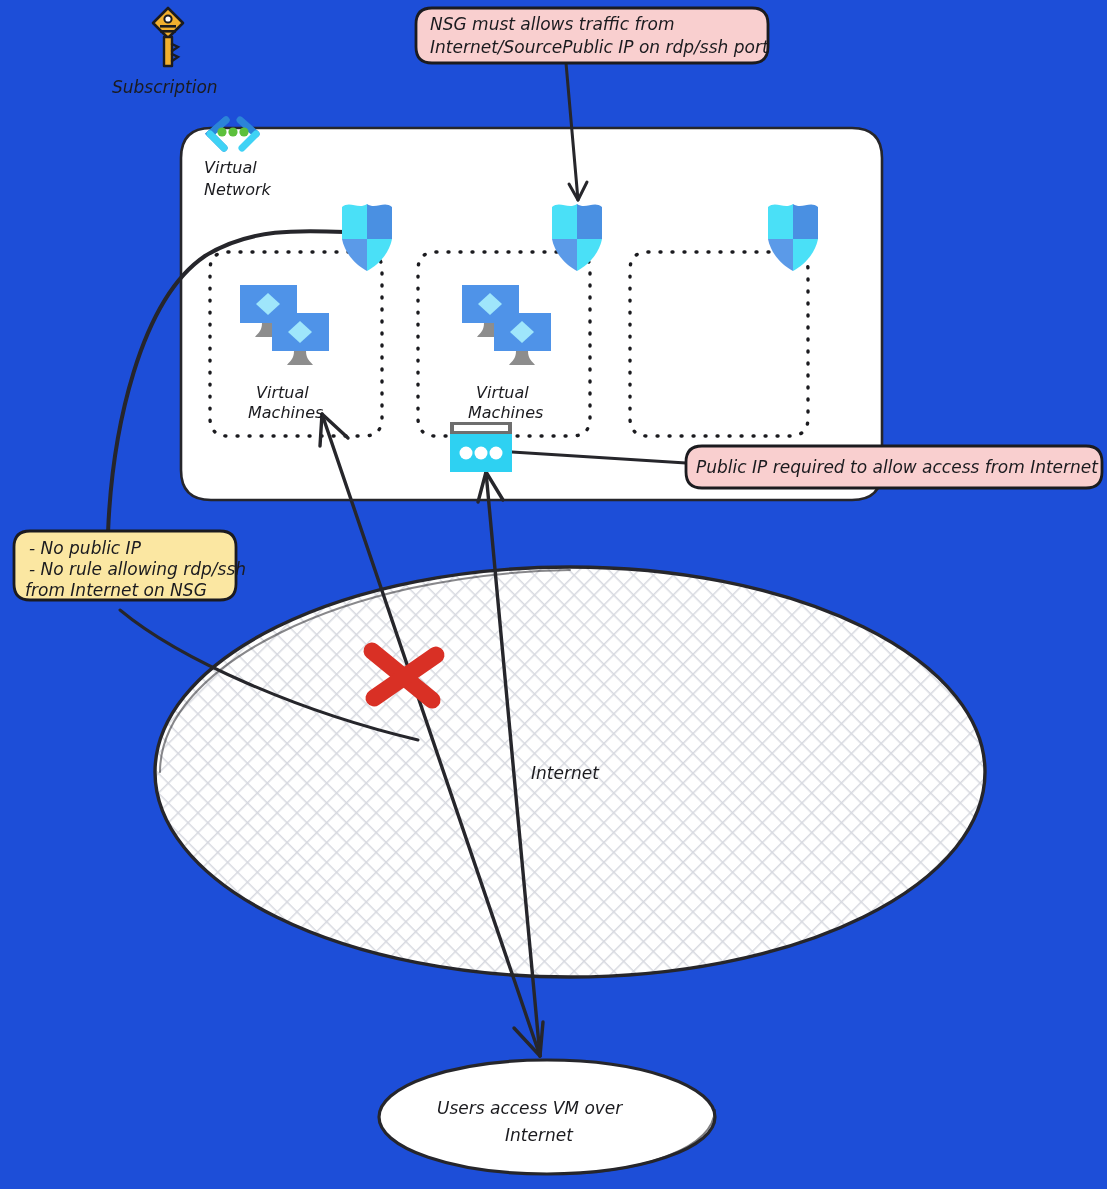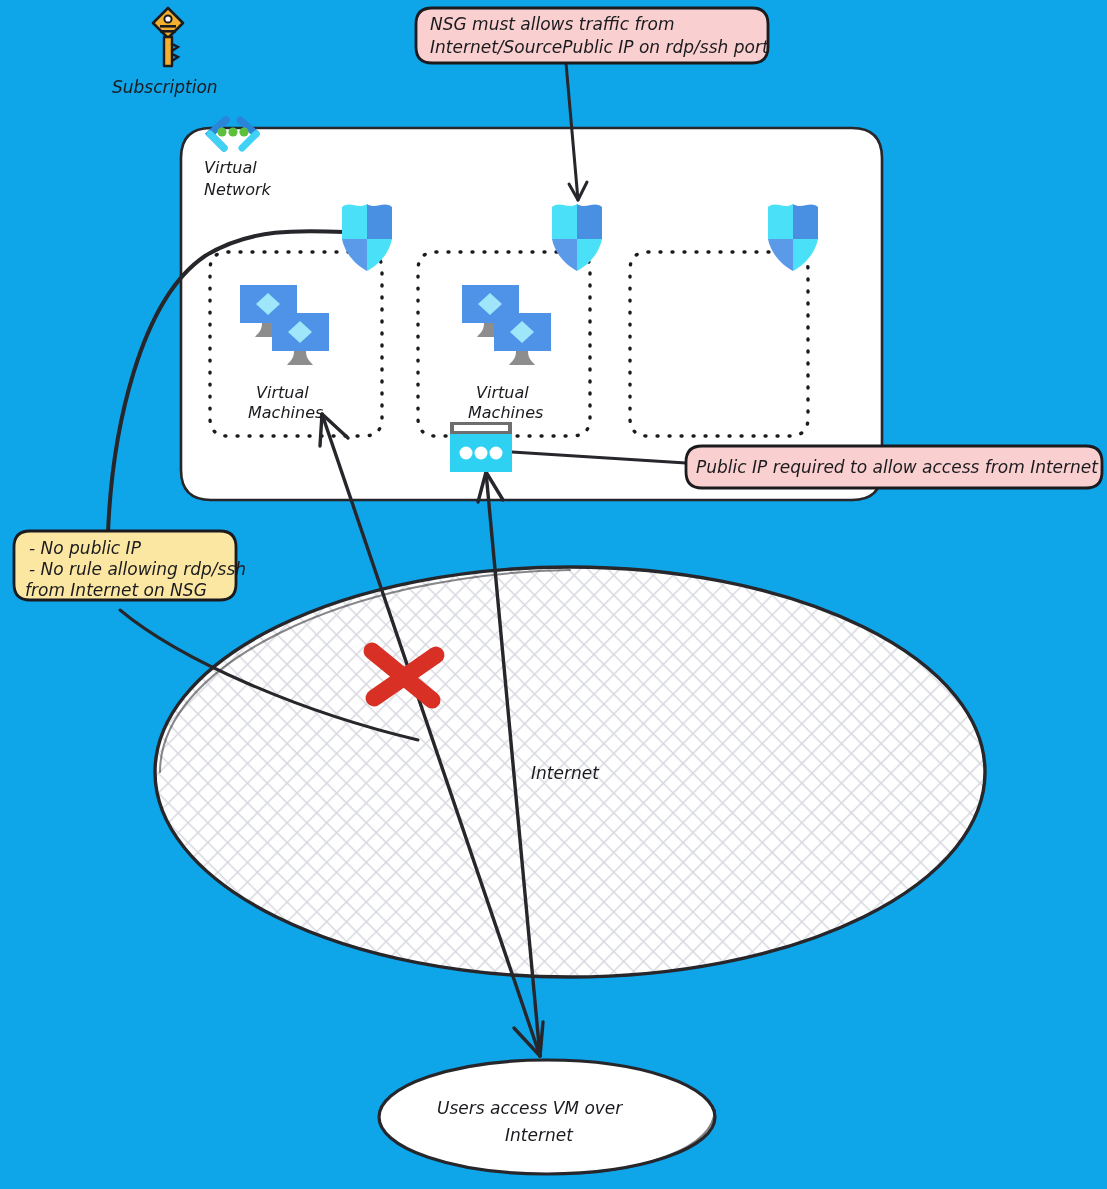--- a/index.html
+++ b/index.html
@@ -9,21 +9,21 @@
     background: #ffffff;
   }
   body {
     font-family: "DejaVu Sans", sans-serif;
   }
   #stage {
     position: relative;
     width: 1107px;
     height: 1189px;
     overflow: hidden;
-    background: #0ea5e9;
+    background: #1d4ed8;
     text-decoration: underline;
   }
   #stage svg.layer {
     position: absolute;
     left: 0;
     top: 0;
     width: 1107px;
     height: 1189px;
   }
   .hand {

